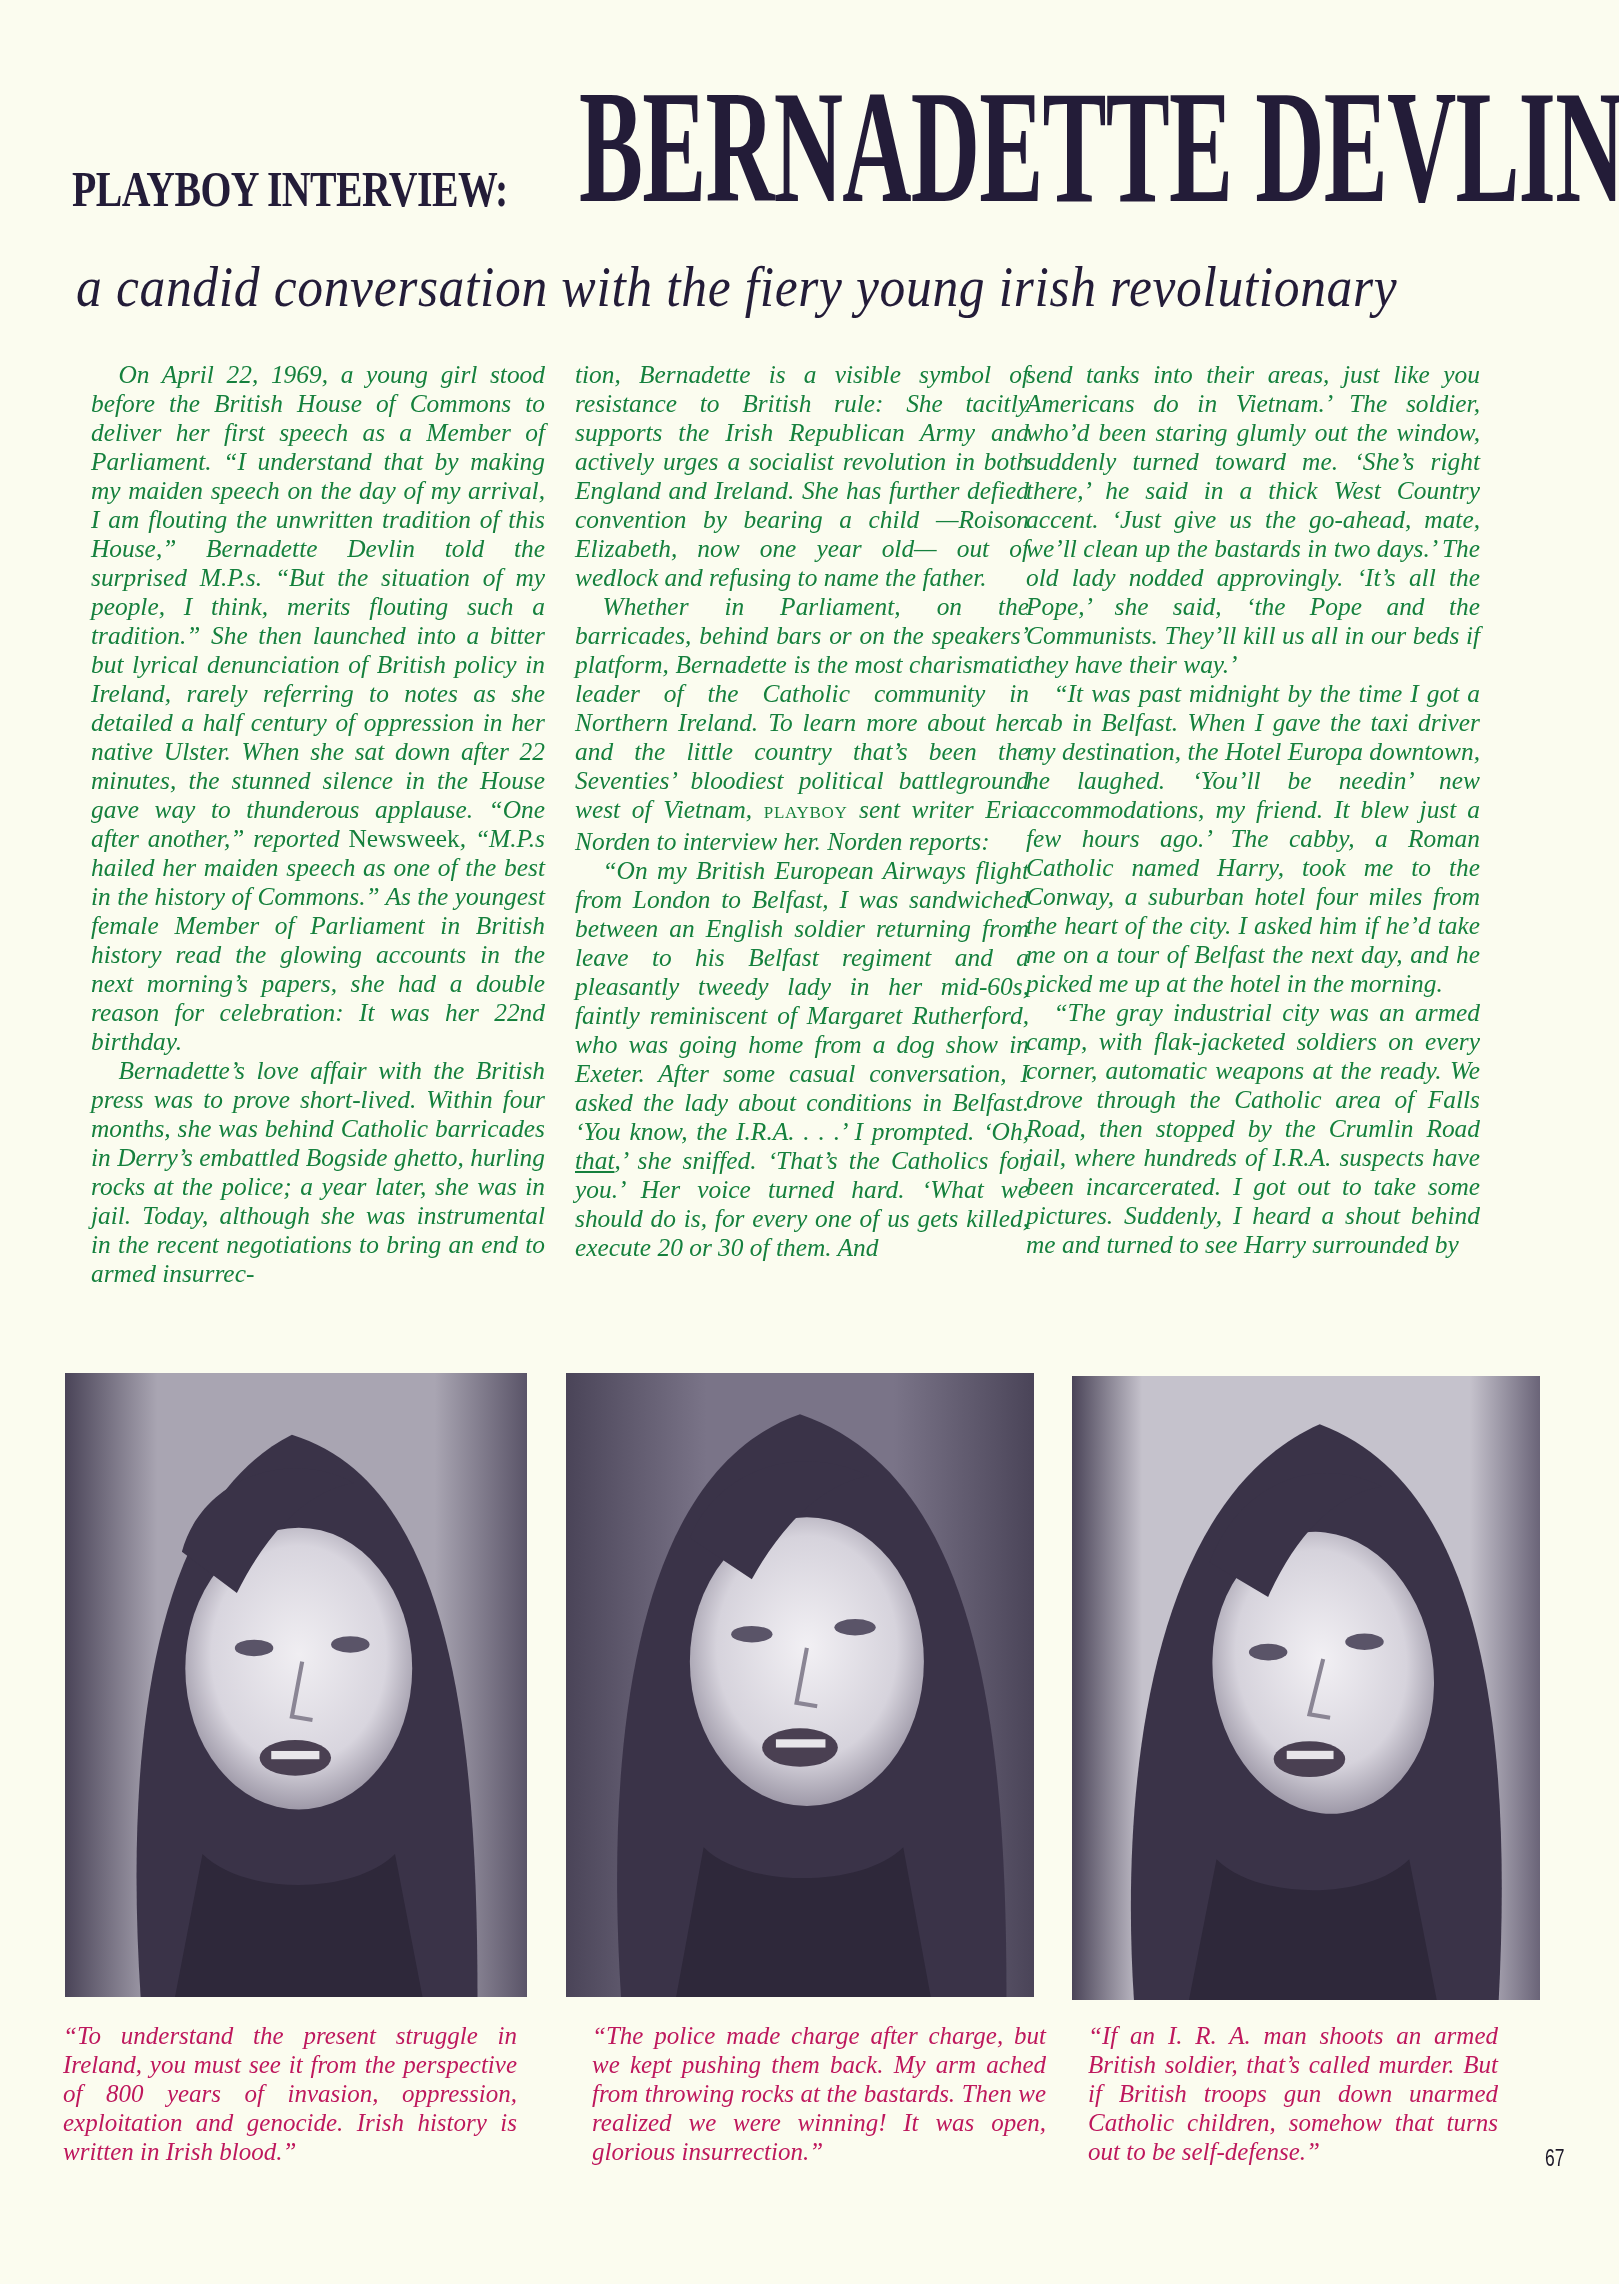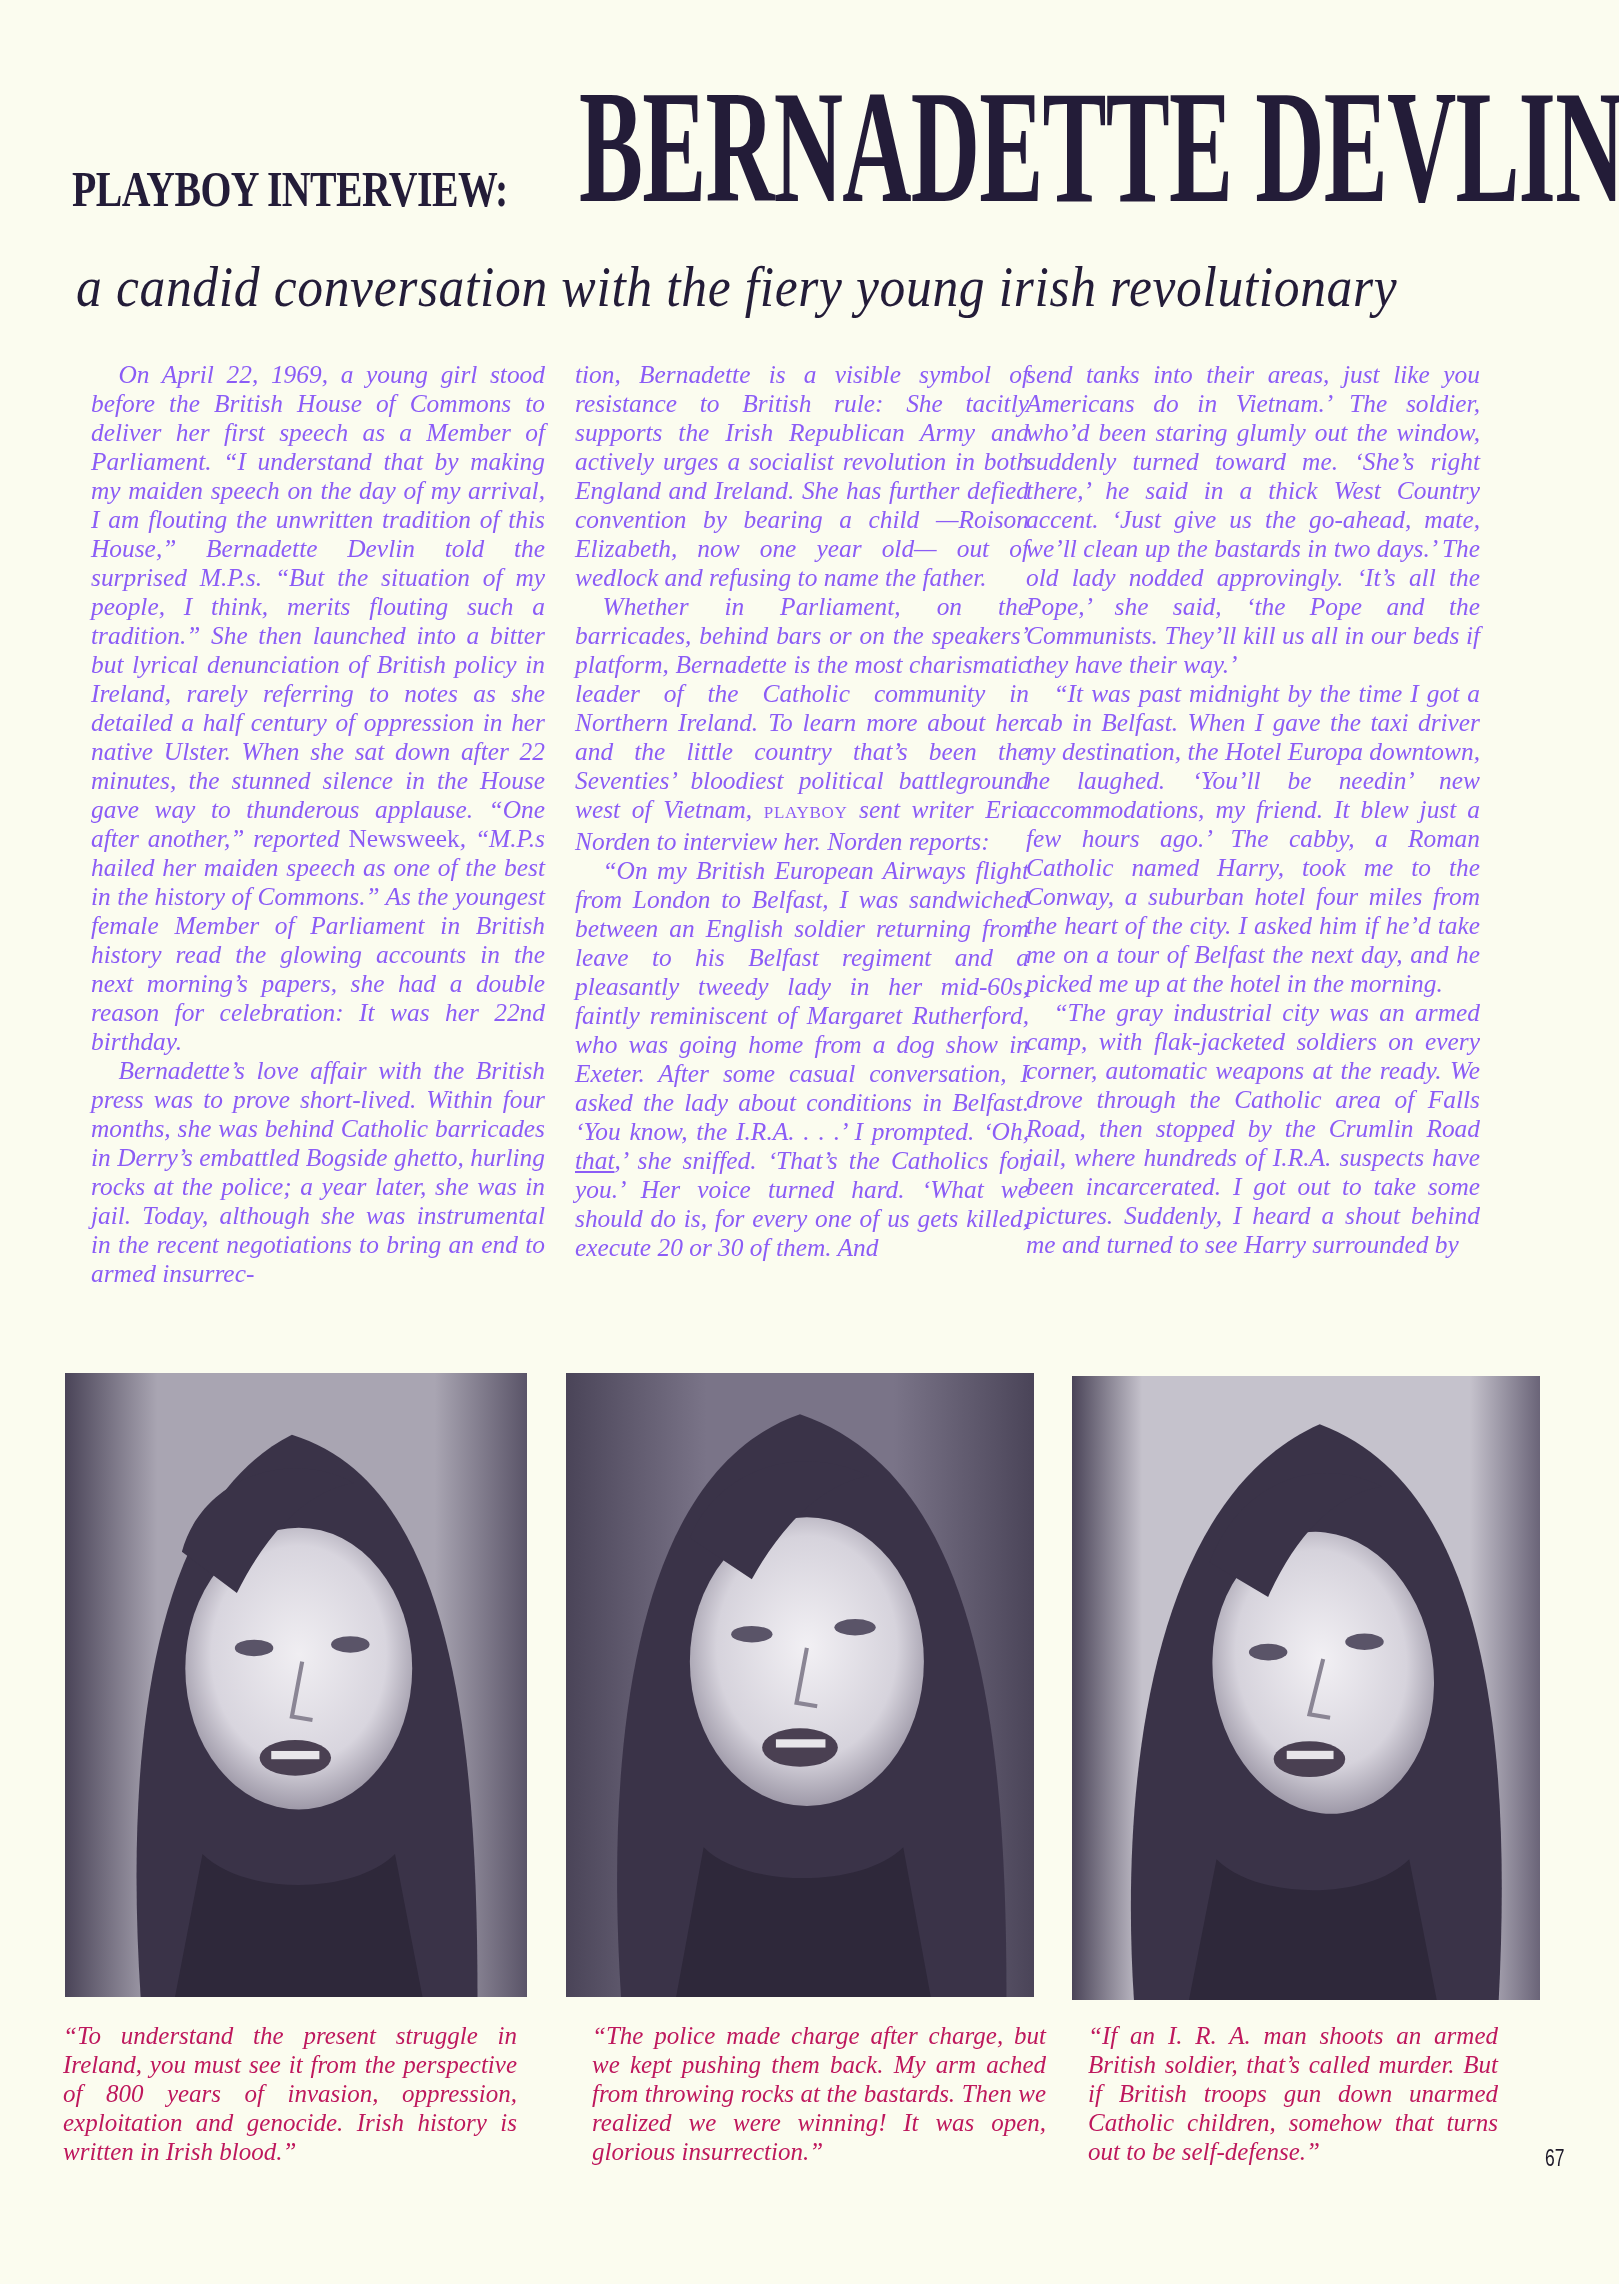--- a/index.html
+++ b/index.html
@@ -49,21 +49,21 @@
     letter-spacing: 0.7px;
   }
   .column {
     position: absolute;
     top: 360px;
     width: 454px;
     font-style: italic;
     font-size: 25.4px;
     line-height: 29px;
     text-align: justify;
-    color: #8b5cf6;
+    color: #15803d;
     hyphens: manual;
   }
   .column p { margin: 0; text-indent: 27.5px; }
   .column p.noindent { text-indent: 0; }
   .col1 { left: 91px; }
   .col2 { left: 575px; }
   .col3 { left: 1026px; }
   .smallcaps { font-style: normal; font-variant: small-caps; font-size: 17px; letter-spacing: 0.7px; }
   .roman { font-style: normal; }
   .u { text-decoration: underline; }

